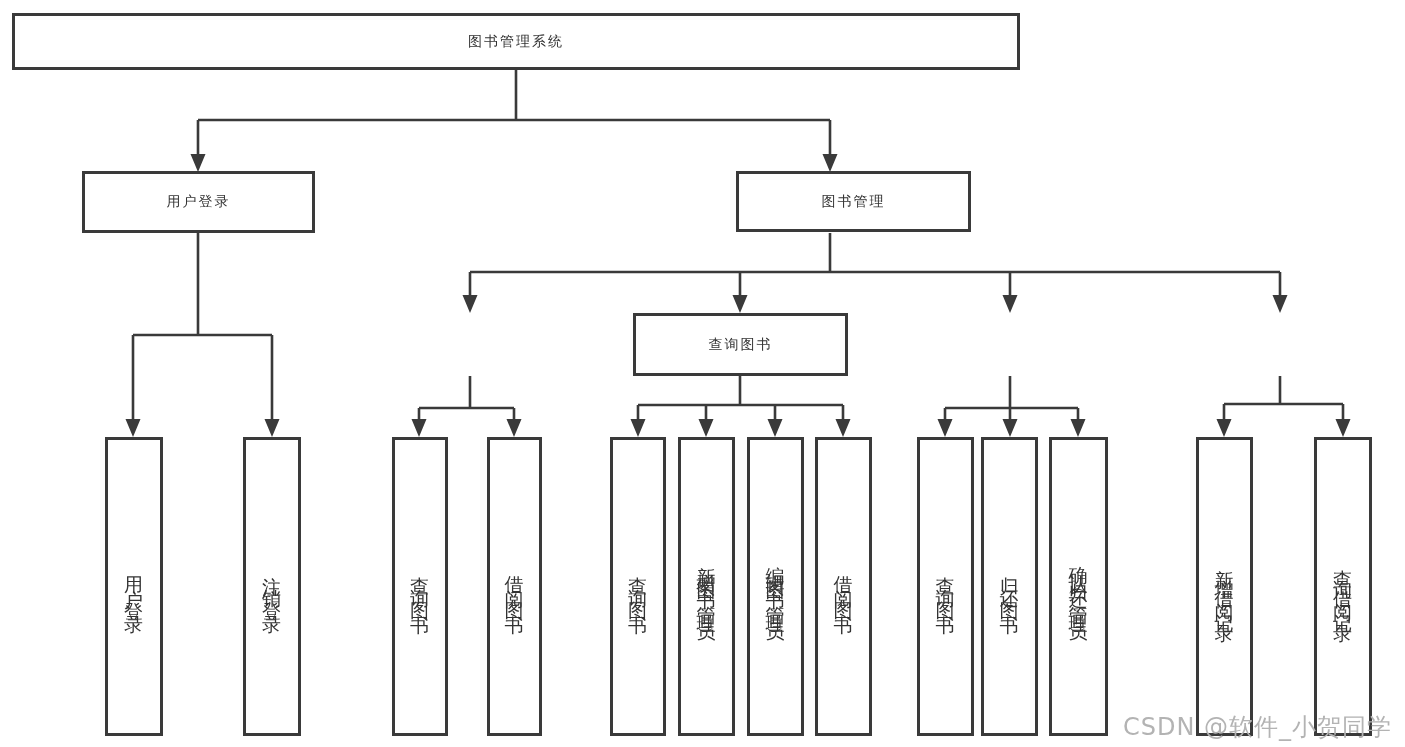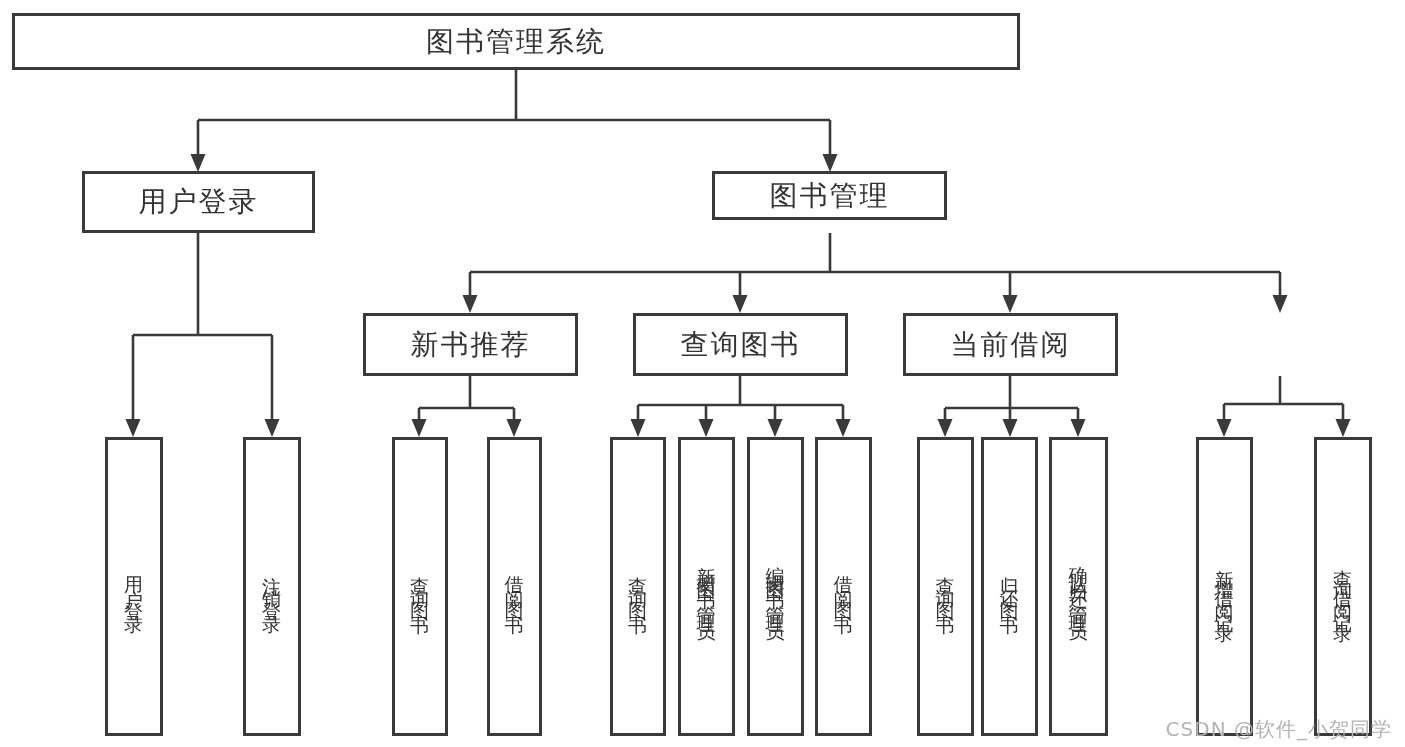--- a/index.html
+++ b/index.html
@@ -21,35 +21,35 @@
   .connectors .lines{fill:none;stroke:var(--line);stroke-width:2.6;}
   .connectors .arrows{fill:var(--line);stroke:none;}
   .node{
     position:absolute;
     background:var(--box_fill);
     border:3px solid var(--line);
     display:flex;align-items:center;justify-content:center;
     color:var(--text);
     z-index:2;
   }
-  .node.h{font-size:28px;letter-spacing:2px;justify-content:center;}
+  .node.h{font-size:14px;letter-spacing:2px;justify-content:center;}
   .vtext{
     writing-mode:vertical-rl;
     text-orientation:mixed;
     font-size:19px;
     letter-spacing:13px;
     line-height:1;
     white-space:nowrap;
   }
   .vtext.mid{letter-spacing:11px;}
   .vtext.tight{letter-spacing:8px;}
   .watermark{
     position:absolute;
     right:13px;bottom:4px;
-    font-size:20px;
+    font-size:24px;
     color:var(--watermark);
     letter-spacing:1px;
     z-index:5;
     white-space:nowrap;
   }
 </style>
 </head>
 <body>
 
 <div class="stage">
@@ -85,32 +85,26 @@
       M1335.5 419L1350.5 419L1343 437Z"></path>
   </svg>
 
   <div class="node h" style="left:12px;top:13px;width:1008px;height:57px">
     <span>图书管理系统</span>
   </div>
 
   <div class="node h" style="left:82px;top:171px;width:233px;height:62px">
     <span>用户登录</span>
   </div>
-  <div class="node h" style="left:712px;top:171px;width:235px;height:49px">
+  <div class="node h" style="left:736px;top:171px;width:235px;height:61px">
     <span>图书管理</span>
   </div>
 
-  <div class="node h" style="left:363px;top:313px;width:215px;height:63px">
-    <span>新书推荐</span>
-  </div>
   <div class="node h" style="left:633px;top:313px;width:215px;height:63px">
     <span>查询图书</span>
-  </div>
-  <div class="node h" style="left:903px;top:313px;width:215px;height:63px">
-    <span>当前借阅</span>
   </div>
 
   <div class="node v" style="left:105px;top:437px;width:58px;height:299px">
     <span class="vtext">用户登录</span>
   </div>
   <div class="node v" style="left:243px;top:437px;width:58px;height:299px">
     <span class="vtext">注销登录</span>
   </div>
 
   <div class="node v" style="left:392px;top:437px;width:56px;height:299px">

